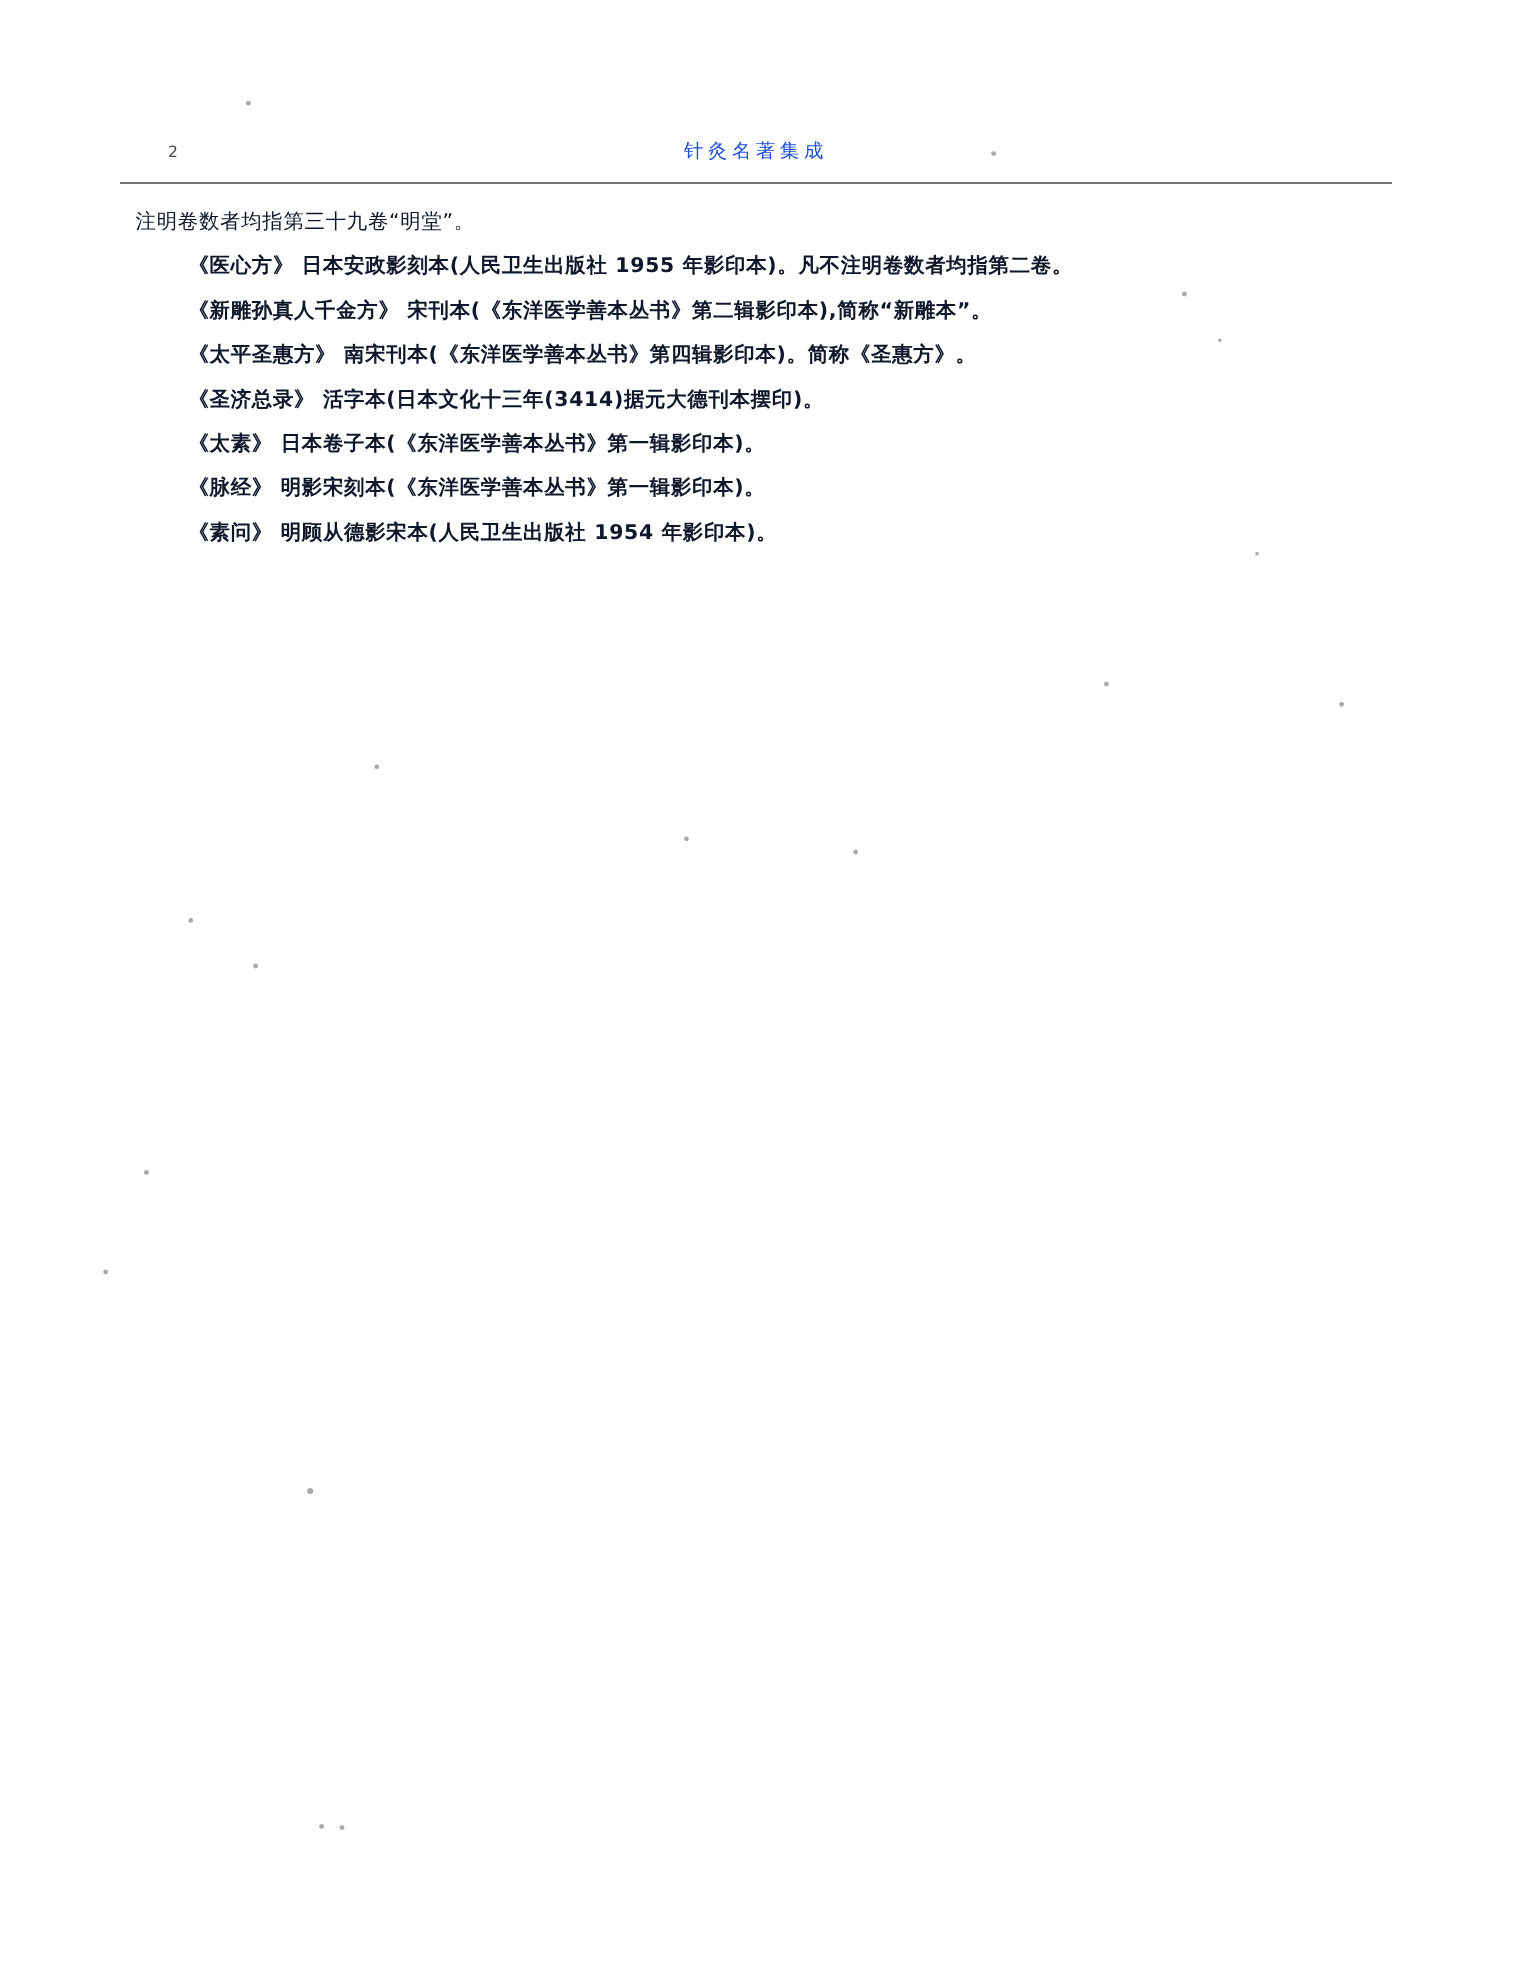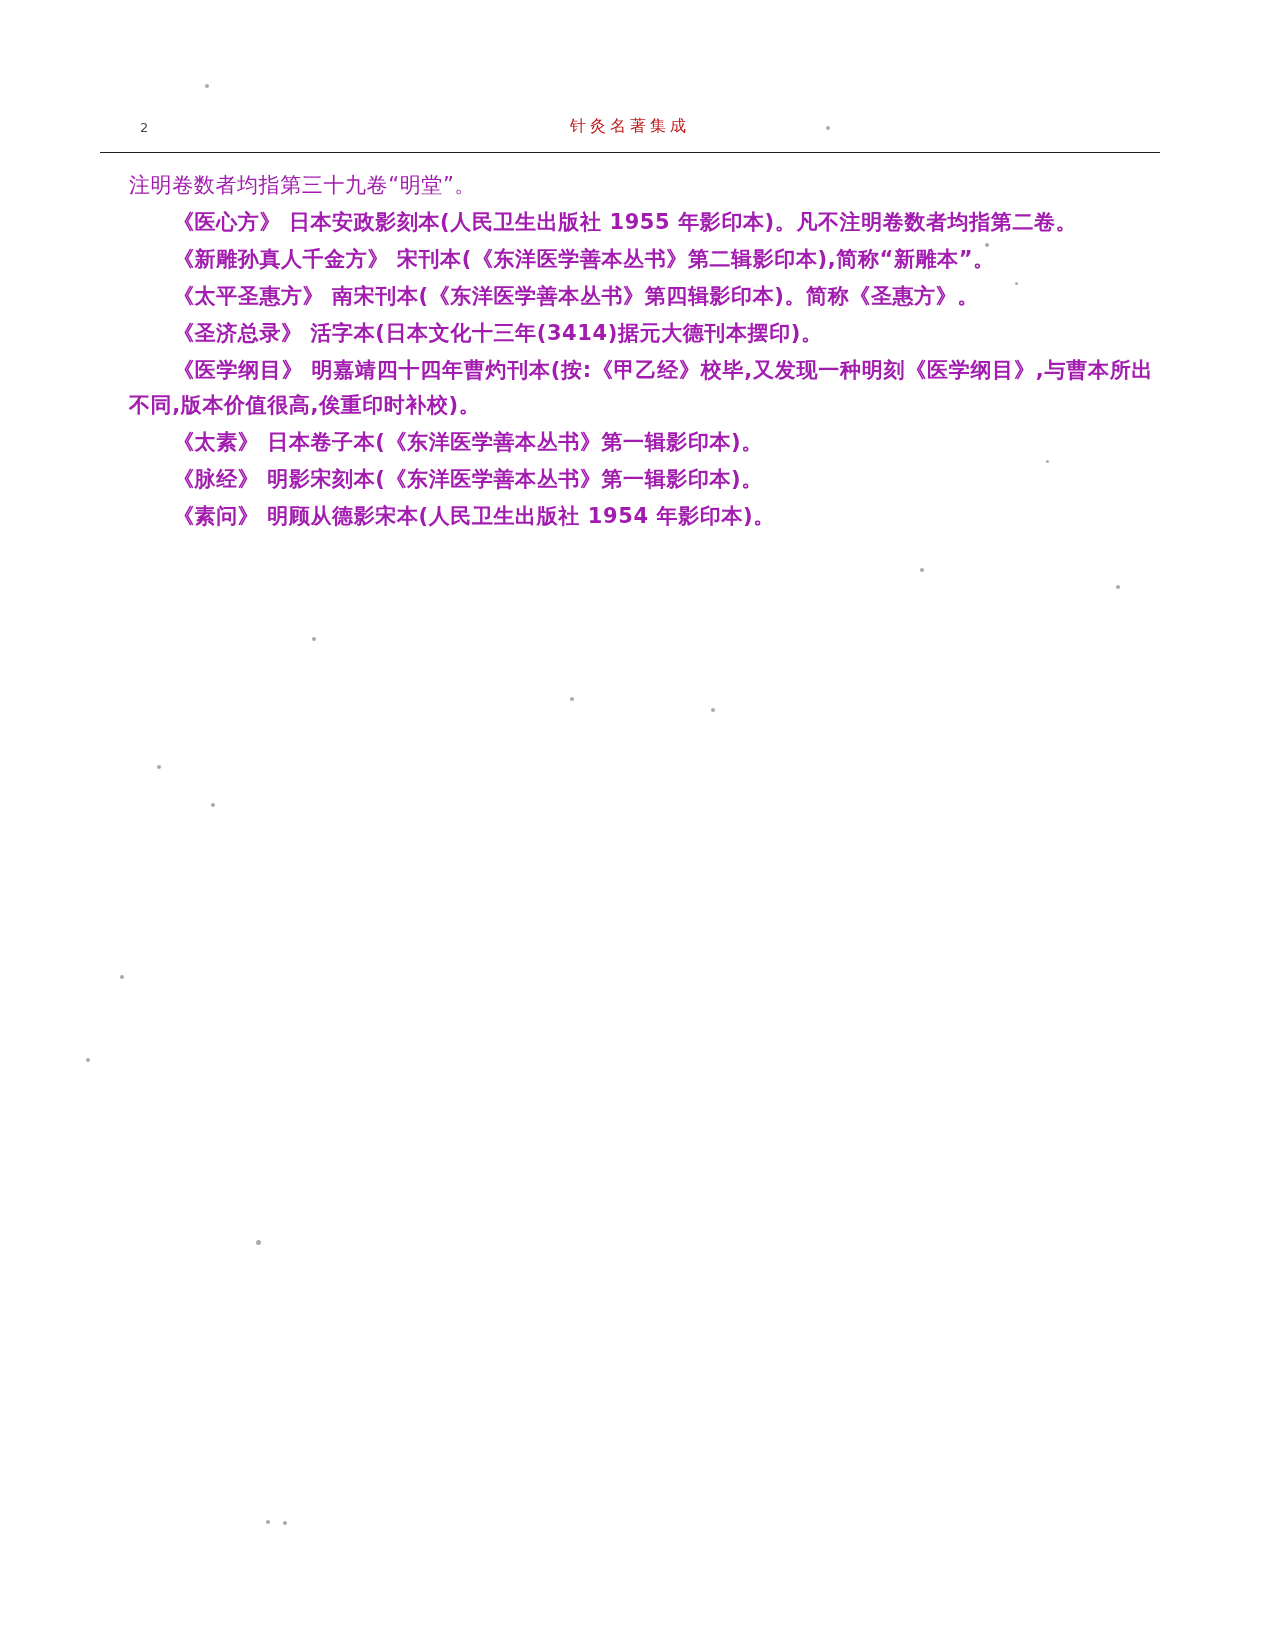--- a/index.html
+++ b/index.html
@@ -40,44 +40,44 @@
     letter-spacing: 1px;
   }
   .header-title {
     position: absolute;
     left: 0;
     top: 8px;
     width: 1060px;
     text-align: center;
     font-size: 16px;
     letter-spacing: 4px;
-    color: #b91c1c;
+    color: #1d4ed8;
   }
   .header-rule {
     position: absolute;
     left: 0;
     top: 44px;
     width: 1060px;
     border-top: 1.4px solid #222;
   }
 
   
   .body-text {
     position: absolute;
     left: 113px;
     top: 168px;
     width: 1040px;
   }
   .para {
-    font-size: 21px;
+    font-size: 17px;
     line-height: 35px;
     letter-spacing: 0.6px;
-    color: #a21caf;
+    color: #0f172a;
     text-align: justify;
-    margin: 0 0 2px 16px;
+    margin: 0 0 2px 0;
     white-space: normal;
   }
   .para.indent {
     text-indent: 44px;
     font-weight: bold;
   }
   .para.noindent {
     text-indent: 0;
   }
 
@@ -99,21 +99,20 @@
     <div class="header-title">针灸名著集成</div>
     <div class="header-rule"></div>
   </div>
 
   <div class="body-text">
     <p class="para noindent">注明卷数者均指第三十九卷“明堂”。</p>
     <p class="para indent">《医心方》  日本安政影刻本(人民卫生出版社 1955 年影印本)。凡不注明卷数者均指第二卷。</p>
     <p class="para indent">《新雕孙真人千金方》  宋刊本(《东洋医学善本丛书》第二辑影印本),简称“新雕本”。</p>
     <p class="para indent">《太平圣惠方》  南宋刊本(《东洋医学善本丛书》第四辑影印本)。简称《圣惠方》。</p>
     <p class="para indent">《圣济总录》  活字本(日本文化十三年(3414)据元大德刊本摆印)。</p>
-    <p class="para indent">《医学纲目》  明嘉靖四十四年曹灼刊本(按:《甲乙经》校毕,又发现一种明刻《医学纲目》,与曹本所出不同,版本价值很高,俟重印时补校)。</p>
     <p class="para indent">《太素》  日本卷子本(《东洋医学善本丛书》第一辑影印本)。</p>
     <p class="para indent">《脉经》  明影宋刻本(《东洋医学善本丛书》第一辑影印本)。</p>
     <p class="para indent">《素问》  明顾从德影宋本(人民卫生出版社 1954 年影印本)。</p>
   </div>
 
   <div class="speck" style="left:205px;  top:84px;  width:4px; height:4px;"></div>
   <div class="speck" style="left:826px;  top:126px; width:4px; height:4px;"></div>
   <div class="speck" style="left:985px;  top:243px; width:4px; height:4px;"></div>
   <div class="speck" style="left:1116px; top:585px; width:4px; height:4px;"></div>
   <div class="speck" style="left:920px;  top:568px; width:4px; height:4px;"></div>

